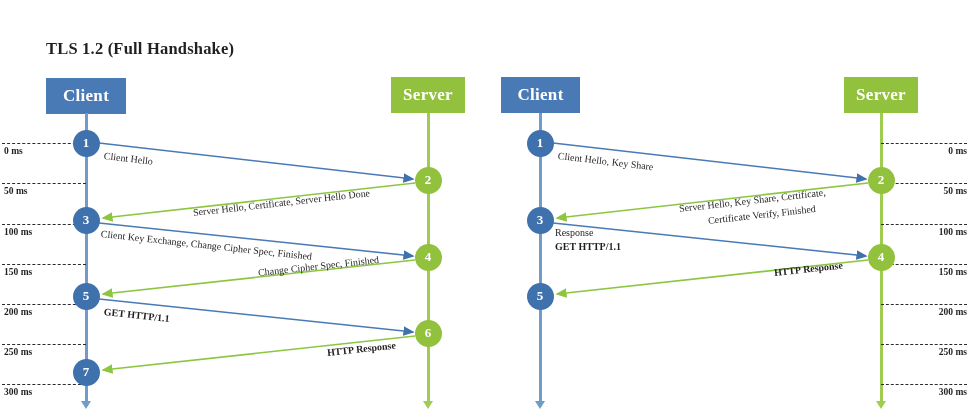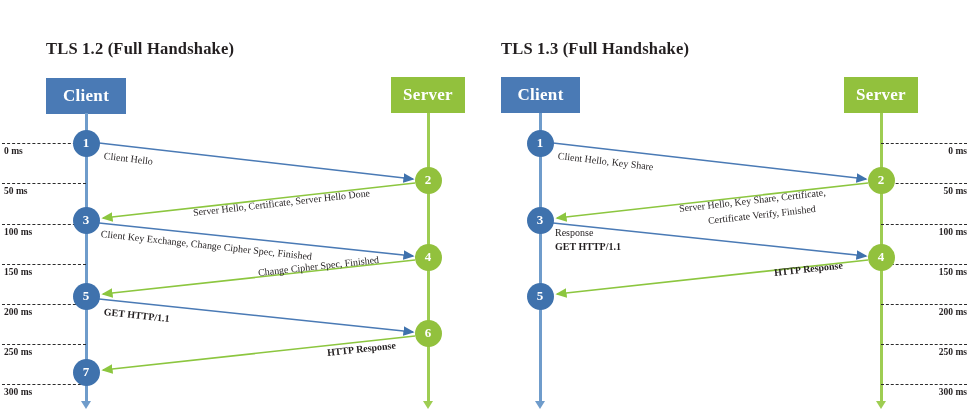--- a/index.html
+++ b/index.html
@@ -122,21 +122,20 @@
     <div class="msg-label" style="left:104px;top:130px;transform:rotate(6.7deg);">Client Hello</div>
     <div class="msg-label" style="left:193px;top:187px;transform:rotate(-6.4deg);">Server Hello, Certificate, Server Hello Done</div>
     <div class="msg-label" style="left:101px;top:208px;transform:rotate(6.2deg);">Client Key Exchange, Change Cipher Spec, Finished</div>
     <div class="msg-label" style="left:258px;top:247px;transform:rotate(-6.2deg);">Change Cipher Spec, Finished</div>
     <div class="msg-label bold" style="left:104px;top:286px;transform:rotate(6.2deg);">GET HTTP/1.1</div>
     <div class="msg-label bold" style="left:327px;top:327px;transform:rotate(-6.2deg);">HTTP Response</div>
   </div>
 
   <div class="panel right">
 
-    <div class="diagram-title" style="left:12px;top:19px;">TLS 1.3 (Full Handshake)</div>
 
     <div class="endpoint-box client" style="left:12px;top:57px;width:79px;height:36px;">
       <span>Client</span>
     </div>
     <div class="endpoint-box server" style="left:355px;top:57px;width:74px;height:36px;">
       <span>Server</span>
     </div>
 
     <div class="lifeline client" style="left:49.5px;top:93px;height:288px;"></div>
     <div class="lifeline server" style="left:390.5px;top:93px;height:288px;"></div>

